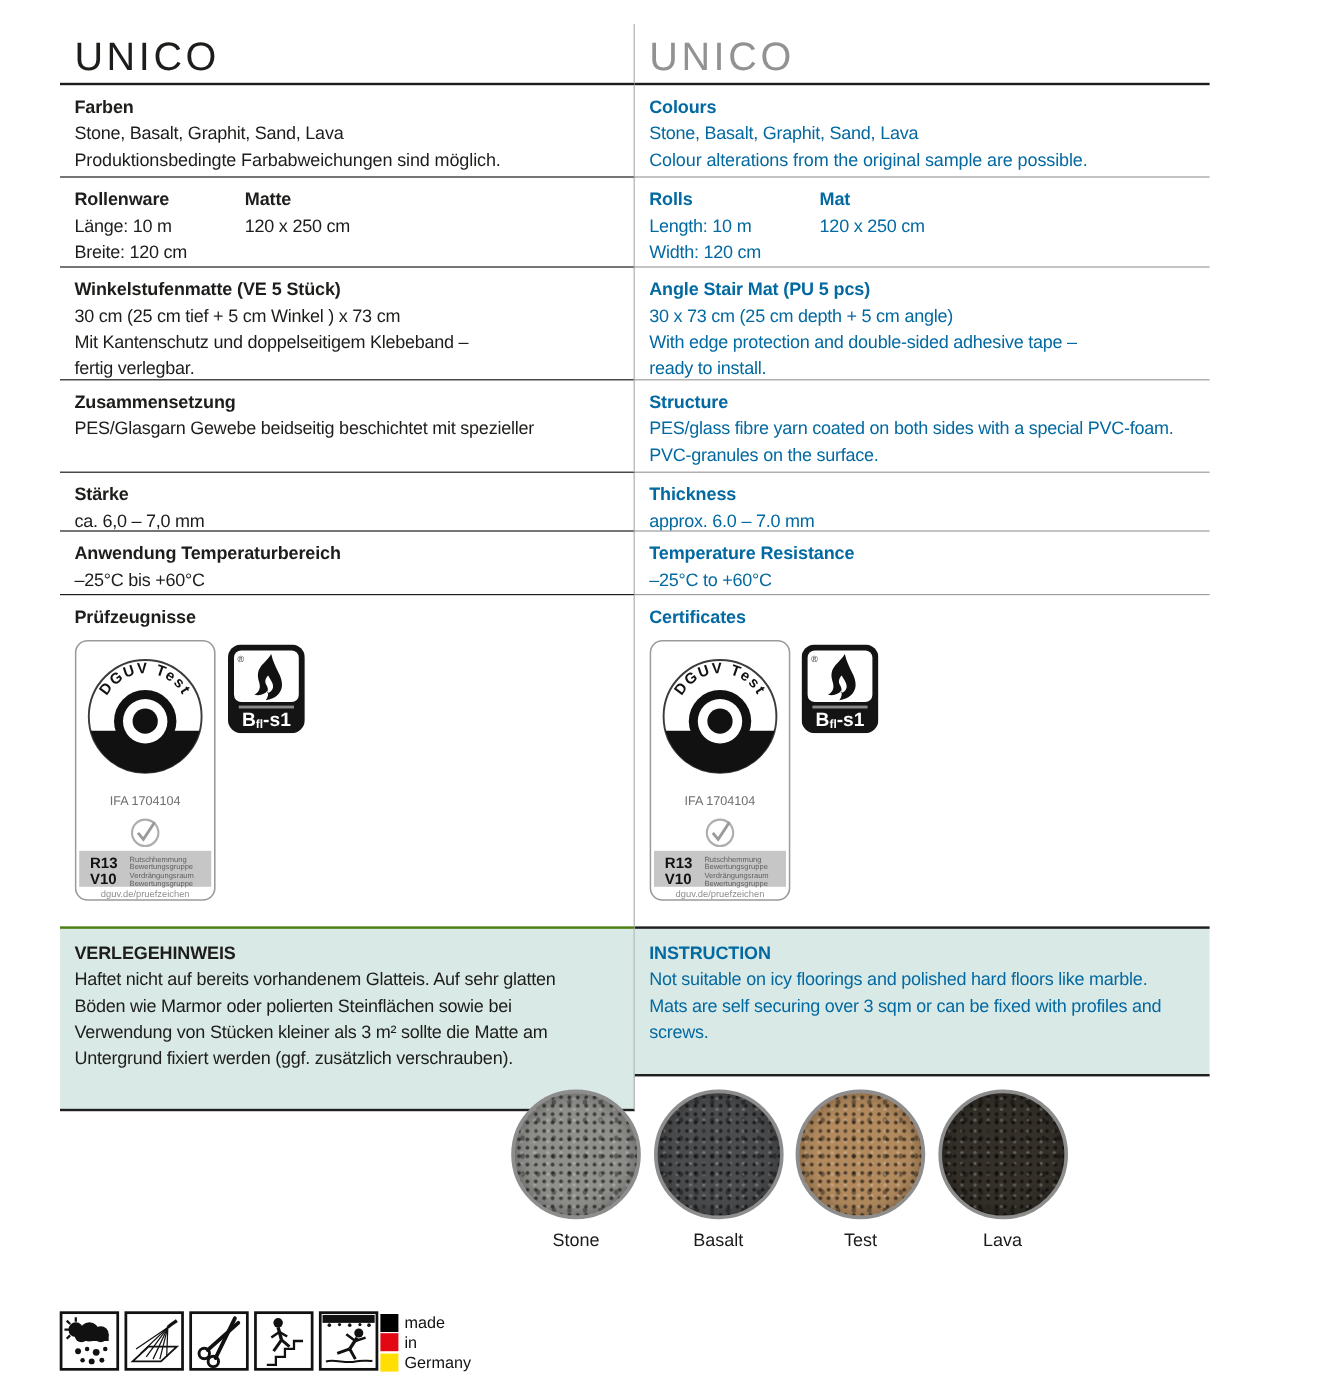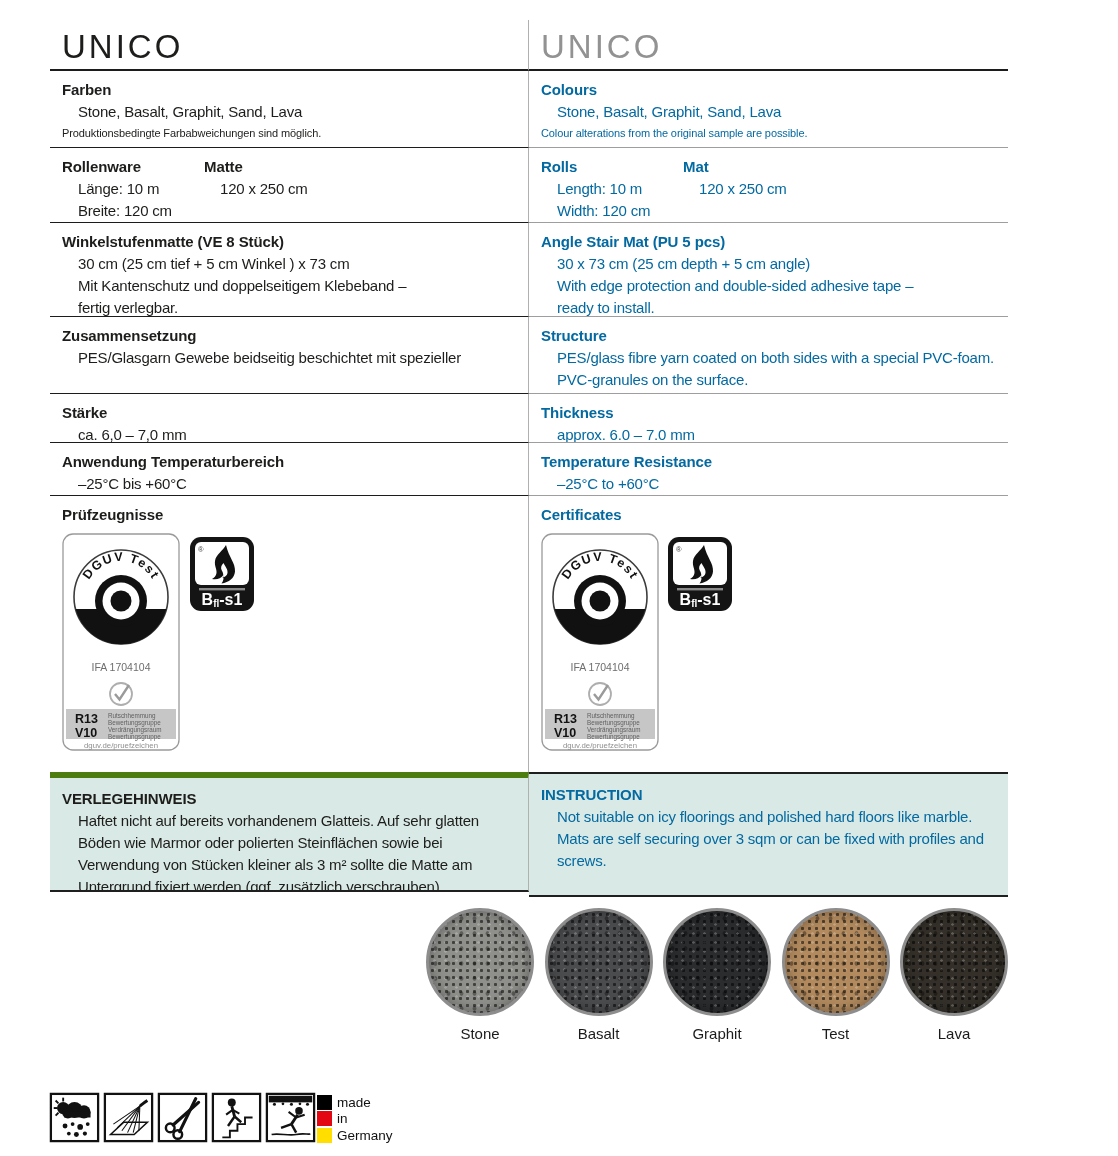--- a/index.html
+++ b/index.html
@@ -13,22 +13,22 @@
   .cell { padding:8px 8px 0 12px; overflow:hidden; }
   .cl { border-right:1.5px solid #b0b0b0; border-bottom:1.5px solid #1c1c1c; }
   .cr { border-bottom:1.5px solid #9e9e9e; }
 
   .title { font-size:33px; letter-spacing:3px; font-weight:400; color:#1d1d1b; padding-top:6px; display:inline-block; }
   .cr .title { color:#929292; }
 
   .de { color:#1d1d1b; }
   .en-col { color:#0369a1; }
   .h { font-size:15px; font-weight:bold; line-height:22px; letter-spacing:-0.1px; }
-  .t { font-size:15px; line-height:22px; letter-spacing:-0.2px;margin-left:16px; }
-  .note { font-size:11px; line-height:21px; letter-spacing:-0.1px; }
+  .t { font-size:15px; line-height:22px; letter-spacing:-0.2px; }
+  .note { font-size:15px; line-height:21px; letter-spacing:-0.1px; }
 
   .cols { display:flex; }
   .col1 { width:142px; flex:0 0 142px; }
   .col2 { flex:1; }
 
   .badge-dguv { position:absolute; left:12px; top:37px; }
   .badge-fire { position:absolute; left:140px; top:41px; }
 
   .swatches { position:absolute; left:426px; top:908px; display:flex; gap:10.5px; }
   .swatch { width:108px; text-align:center; }
@@ -99,21 +99,21 @@
           <div class="t">Width: 120 cm</div>
         </div>
         <div class="col2">
           <div class="h">Mat</div>
           <div class="t">120 x 250 cm</div>
         </div>
       </div>
     </div>
 
     <div class="cell cl de" style="height:94px;">
-      <div class="h">Winkelstufenmatte (VE 8 Stück)</div>
+      <div class="h">Winkelstufenmatte (VE 5 Stück)</div>
       <div class="t">30 cm (25 cm tief + 5 cm Winkel ) x 73 cm</div>
       <div class="t">Mit Kantenschutz und doppelseitigem Klebeband –</div>
       <div class="t">fertig verlegbar.</div>
     </div>
     <div class="cell cr en-col" style="height:94px;">
       <div class="h">Angle Stair Mat (PU 5 pcs)</div>
       <div class="t">30 x 73 cm (25 cm depth + 5 cm angle)</div>
       <div class="t">With edge protection and double-sided adhesive tape –</div>
       <div class="t">ready to install.</div>
     </div>
@@ -225,21 +225,21 @@
           <text x="8" y="15" font-size="7.5" fill="#3a3a3a">®</text>
           <path fill="#111111" d="M36 8 C33 14 26 17 25 24 C24.3 29 27 32 26.5 36 C26.2 39 24 41 22 42 C27 43 31 41.5 33 38.5 C34 41 33.5 44 31.5 46.5 C39 45.5 44.5 41 45 34.5 C45.6 26 39 21 36 8 Z M33.5 26 C35.5 30 38 32.5 37.5 36 C37.1 38.6 35 40.2 32.6 40.6 C33.8 38.3 33.3 35.8 31.8 33.4 C30.6 31.4 30.9 28.4 33.5 26 Z"></path>
           <rect x="9" y="51" width="46" height="2.4" fill="#8a8a8a"></rect>
           <text x="32" y="68" text-anchor="middle" fill="#ffffff" font-weight="bold">
             <tspan font-size="16">B</tspan><tspan font-size="10" dy="2">fl</tspan><tspan font-size="16" dy="-2">-s1</tspan>
           </text>
         </svg>
       </div>
     </div>
 
-    <div class="cell cl de r-instruction-c" style="height:120px;background:#d9e9e5;border-top:6px solid #4d7c0f;border-bottom:2px solid #1f1f1f;padding-top:10px;">
+    <div class="cell cl de r-instruction-c" style="height:154px;background:#d9e9e5;border-top:2px solid #4d7c0f;border-bottom:2px solid #1f1f1f;padding-top:10px;">
       <div class="h">VERLEGEHINWEIS</div>
       <div class="t">Haftet nicht auf bereits vorhandenem Glatteis. Auf sehr glatten</div>
       <div class="t">Böden wie Marmor oder polierten Steinflächen sowie bei</div>
       <div class="t">Verwendung von Stücken kleiner als 3 m² sollte die Matte am</div>
       <div class="t">Untergrund fixiert werden (ggf. zusätzlich verschrauben).</div>
     </div>
     <div class="cell cr en-col" style="height:125px;background:#d9e9e5;border-top:2px solid #1f1f1f;border-bottom:2px solid #1f1f1f;padding-top:10px;">
       <div class="h">INSTRUCTION</div>
       <div class="t">Not suitable on icy floorings and polished hard floors like marble.</div>
       <div class="t">Mats are self securing over 3 sqm or can be fixed with profiles and</div>
@@ -249,24 +249,20 @@
   </div>
 
   <div class="swatches">
     <div class="swatch">
       <div class="swatch-circle" style="background-color: rgb(143, 143, 140);"></div>
       <div class="swatch-label">Stone</div>
     </div>
     <div class="swatch">
       <div class="swatch-circle" style="background-color: rgb(75, 76, 78);"></div>
       <div class="swatch-label">Basalt</div>
-    </div>
-    <div class="swatch">
-      <div class="swatch-circle" style="background-color: rgb(43, 44, 46);"></div>
-      <div class="swatch-label">Graphit</div>
     </div>
     <div class="swatch">
       <div class="swatch-circle" style="background-color: rgb(178, 138, 94);"></div>
       <div class="swatch-label">Test</div>
     </div>
     <div class="swatch">
       <div class="swatch-circle" style="background-color: rgb(52, 48, 41);"></div>
       <div class="swatch-label">Lava</div>
     </div>
   </div>

